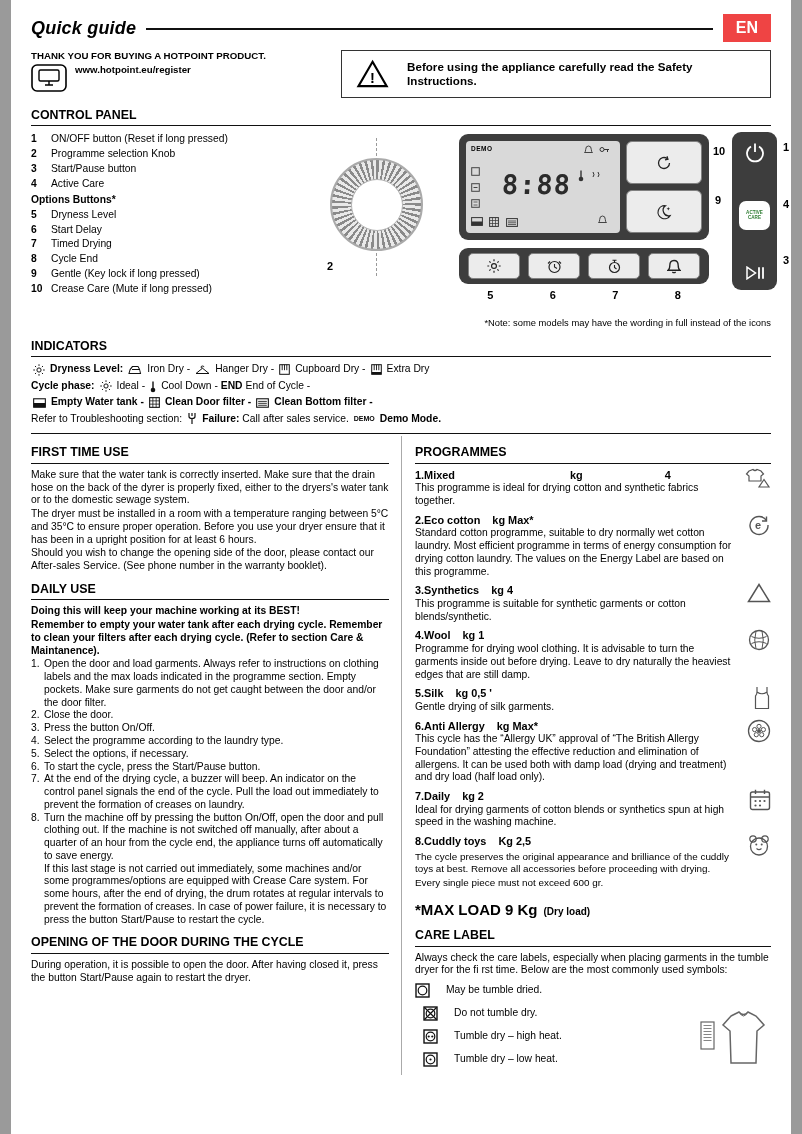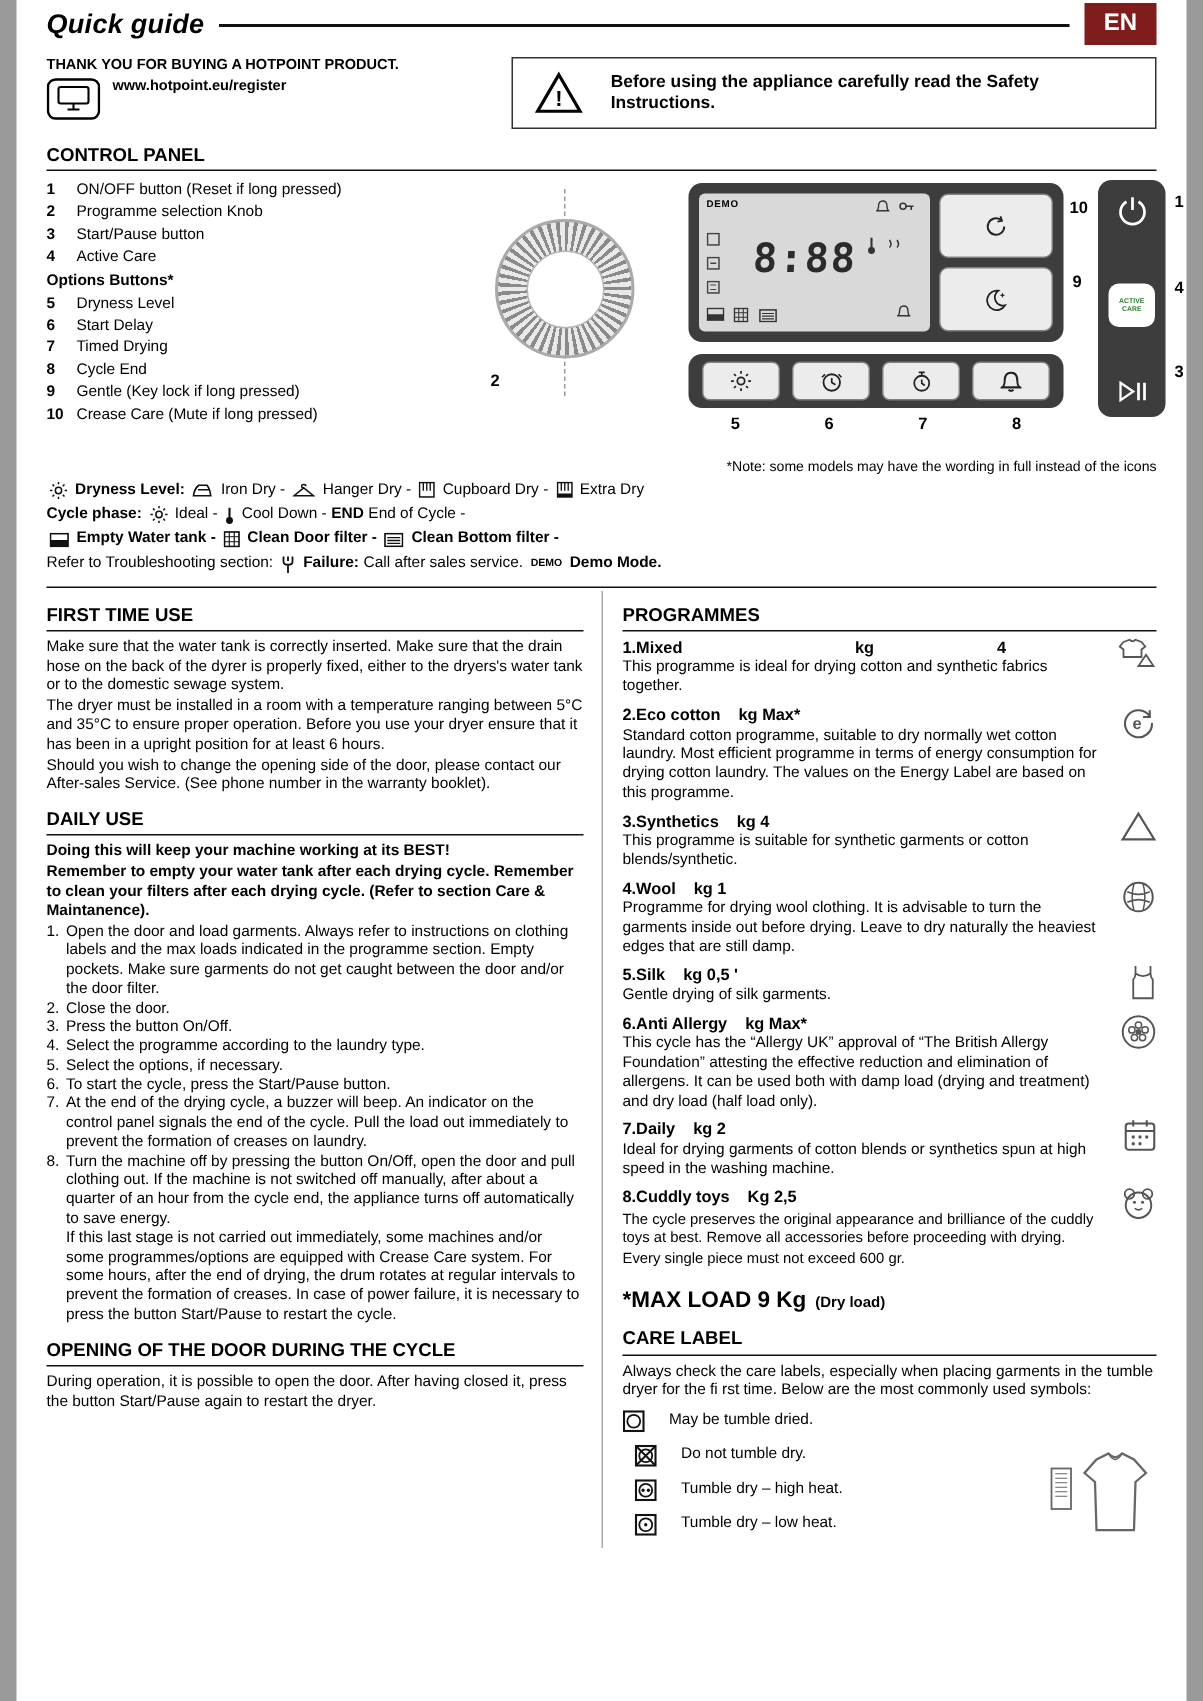--- a/index.html
+++ b/index.html
@@ -1,29 +1,29 @@
 <!DOCTYPE html>
 <html><head>
 <meta charset="utf-8">
 <style>
   * { margin:0; padding:0; box-sizing:border-box; }
   html,body { background:#9a9a9a; }
   .page {
     width:780px; height:1134px; margin:0 auto; background:#fff; color:#000;
     font-family:"Liberation Sans", sans-serif; font-size:10.3px; line-height:1.24;
-    padding:2px 20px 10px; position:relative; overflow:hidden;
+    padding:14px 20px 10px; position:relative; overflow:hidden;
   }
   .b { font-weight:bold; }
   svg { display:inline-block; vertical-align:middle; }
 
   
   .hdr { display:flex; align-items:center; gap:10px; }
   .hdr-title { font-style:italic; font-weight:bold; font-size:18px; white-space:nowrap; letter-spacing:.2px; }
   .hdr-line { flex:1; height:2px; background:#111; margin-top:2px; }
-  .en-badge { background:#7f1d1d; color:#fff; font-weight:bold; font-size:16px; padding:6px 13px; line-height:1; }
+  .en-badge { background:#ef4444; color:#fff; font-weight:bold; font-size:16px; padding:6px 13px; line-height:1; }
 
   
   .intro { display:flex; gap:12px; margin-top:8px; align-items:flex-start; }
   .reg { width:298px; }
   .reg-bold { font-weight:bold; font-size:9.7px; }
   .reg-body { display:flex; gap:8px; margin-top:2px; align-items:flex-start; }
   .reg-text { font-size:9.7px; }
   .reg-url { font-weight:bold; }
   .safety { flex:1; border:1.6px solid #333; padding:8px 14px; display:flex; align-items:center; gap:18px; font-weight:bold; font-size:11.6px; }
 
@@ -290,20 +290,21 @@
             <path d="M14 1.2 V12.8 M18 1.2 V12.8" stroke="#fff" stroke-width="1.8"></path>
           </svg>
       </div>
       <div class="abs callout" style="left:470px;top:9px;">1</div>
       <div class="abs callout" style="left:470px;top:66px;">4</div>
       <div class="abs callout" style="left:470px;top:122px;">3</div>
     </div>
   </div>
   <div class="cp-note">*Note: some models may have the wording in full instead of the icons</div>
 
+  <div class="sec-h">INDICATORS</div>
 
   <div class="ind-line">
     <svg width="12" height="12" viewBox="0 0 12 12">
         <circle cx="6" cy="6" r="2.1" fill="none" stroke="#111" stroke-width="1"></circle>
         <g stroke="#111" stroke-width="1">
           <path d="M6 0.3 V1.9 M6 10.1 V11.7 M0.3 6 H1.9 M10.1 6 H11.7 M2 2 L3.1 3.1 M8.9 8.9 L10 10 M10 2 L8.9 3.1 M3.1 8.9 L2 10"></path>
         </g>
       </svg>
     <span class="b">Dryness Level:</span>
     <svg width="14" height="10" viewBox="0 0 14 10">

